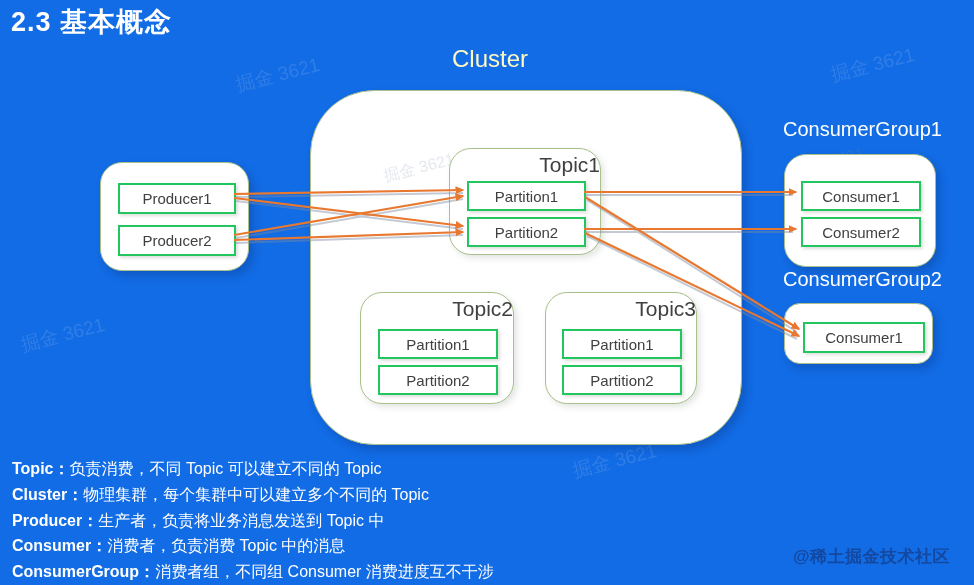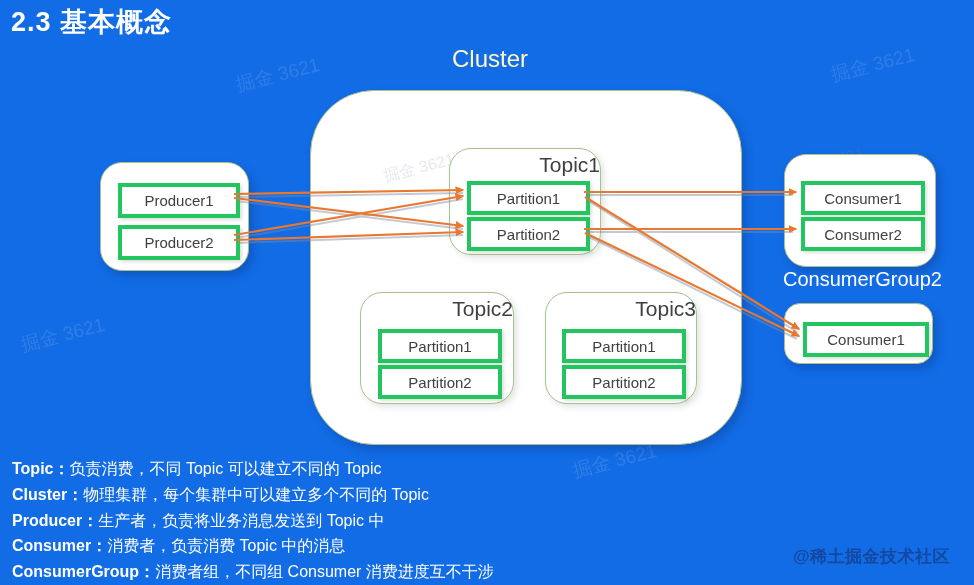--- a/index.html
+++ b/index.html
@@ -43,21 +43,21 @@
   .topic2{left:360px;top:292px;width:152px;height:110px;box-shadow:3px 3px 6px rgba(90,110,90,0.18);}
   .topic3{left:545px;top:292px;width:150px;height:110px;box-shadow:3px 3px 6px rgba(90,110,90,0.18);}
   .cg1-panel{left:784px;top:154px;width:150px;height:111px;border-radius:22px;}
   .cg2-panel{left:784px;top:303px;width:147px;height:59px;border-radius:16px;}
   .topic-title{
     position:absolute;left:0;right:0;top:4px;
     text-align:right;color:#404040;font-size:21px;
   }
   .node-box{
     background:#ffffff;
-    border:4px solid #22c55e;
+    border:2px solid #22c55e;
     color:#404040;font-size:15px;
     text-align:center;
     display:flex;align-items:center;justify-content:center;
     box-shadow:2px 2px 3px rgba(120,130,120,0.25);
   }
   .cg-label{
     color:#ffffff;font-size:20px;
   }
   .cg-label-1{left:783px;top:118px;}
   .cg-label-2{left:783px;top:268px;text-align:center;}
@@ -118,20 +118,21 @@
   </div>
   <div class="abs node-box" style="left:378px;top:329px;width:116px;height:26px;">Partition1</div>
   <div class="abs node-box" style="left:378px;top:365px;width:116px;height:26px;">Partition2</div>
 
   <div class="abs panel topic-panel topic3">
     <div class="topic-title">Topic3</div>
   </div>
   <div class="abs node-box" style="left:562px;top:329px;width:116px;height:26px;">Partition1</div>
   <div class="abs node-box" style="left:562px;top:365px;width:116px;height:26px;">Partition2</div>
 
+  <div class="abs cg-label cg-label-1">ConsumerGroup1</div>
   <div class="abs panel cg1-panel"></div>
   <div class="abs node-box" style="left:801px;top:181px;width:116px;height:26px;">Consumer1</div>
   <div class="abs node-box" style="left:801px;top:217px;width:116px;height:26px;">Consumer2</div>
 
   <div class="abs cg-label cg-label-2">ConsumerGroup2</div>
   <div class="abs panel cg2-panel"></div>
   <div class="abs node-box" style="left:803px;top:322px;width:118px;height:27px;">Consumer1</div>
 
   <svg class="abs arrow-layer" viewBox="0 0 974 585" width="974" height="585" xmlns="http://www.w3.org/2000/svg">
     <defs>

